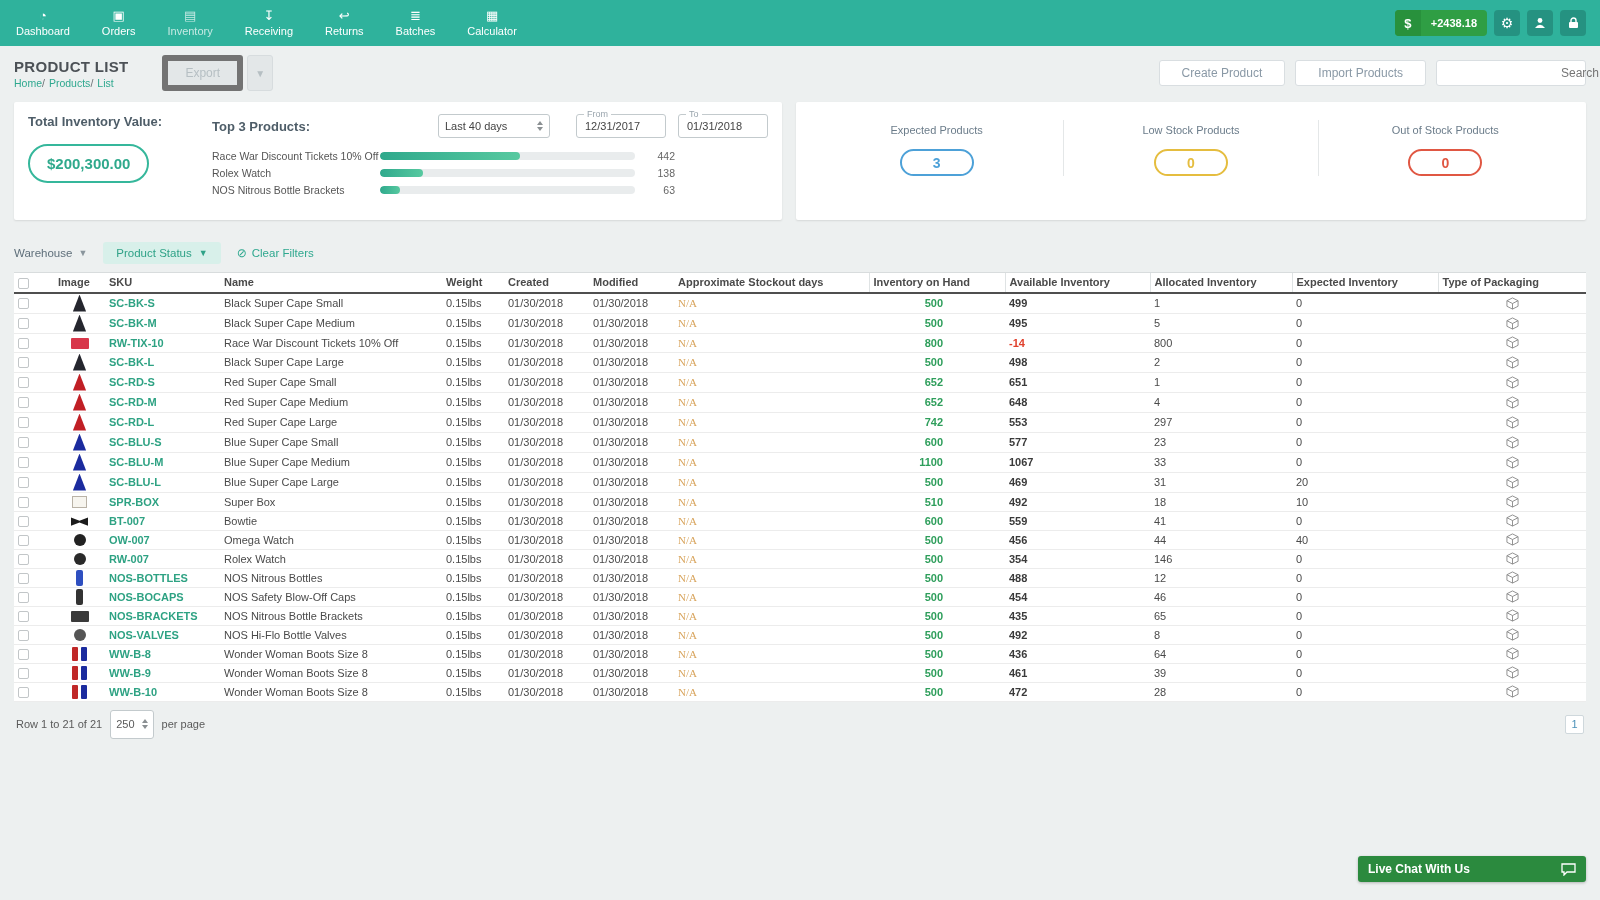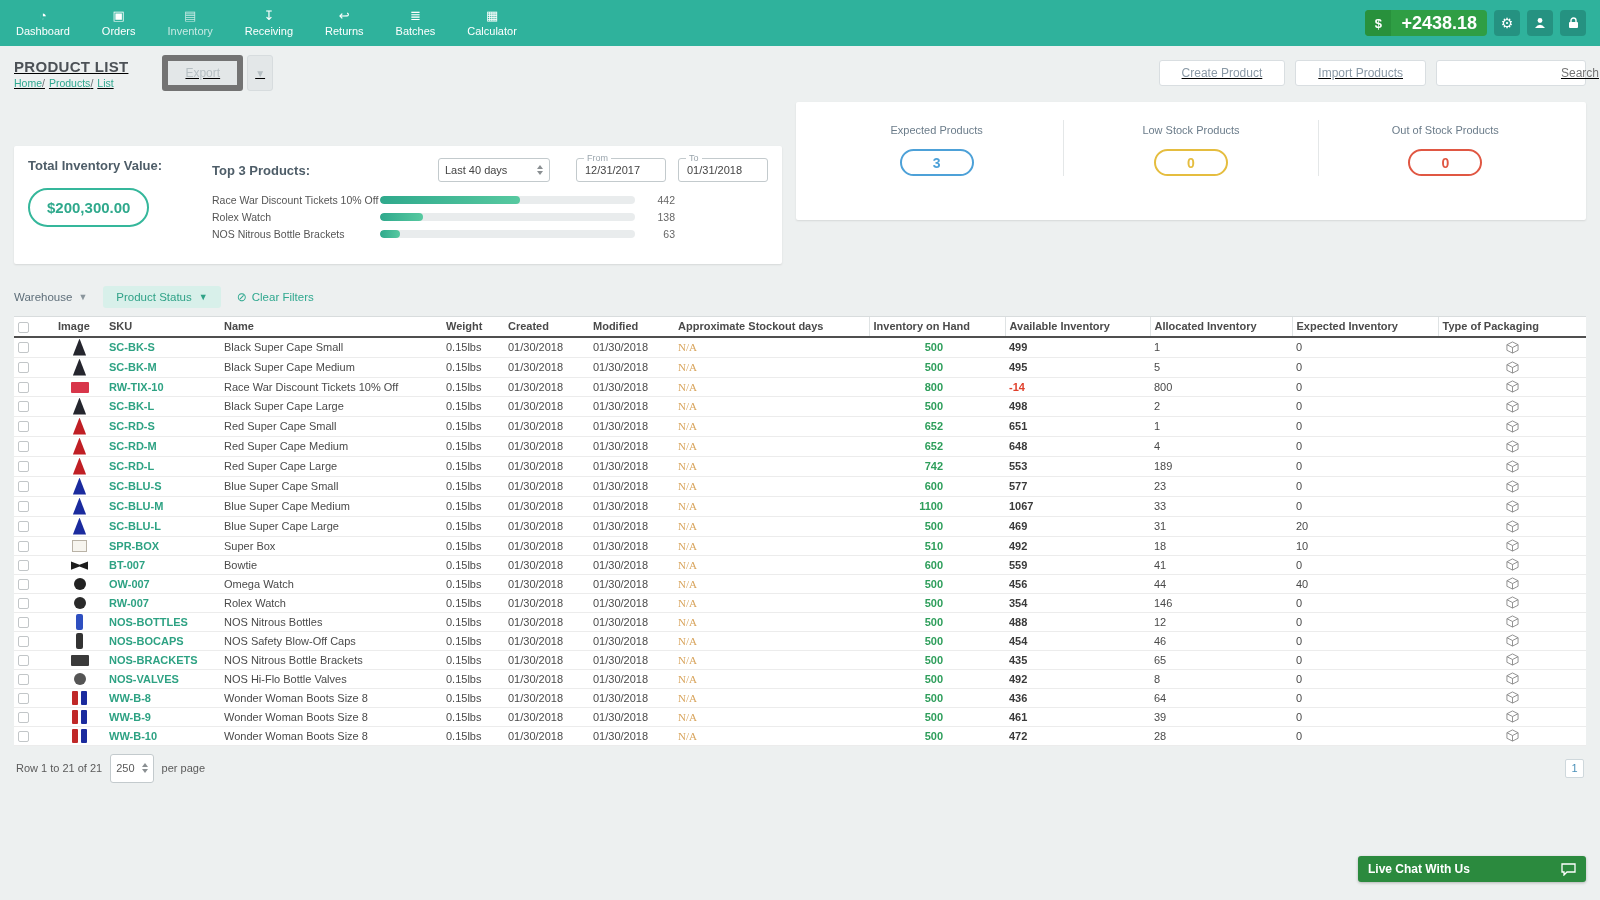--- a/index.html
+++ b/index.html
@@ -16,26 +16,26 @@
   .nav-item { display:flex; flex-direction:column; align-items:center; justify-content:center;
     padding:0 16px; cursor:pointer; gap:3px; }
   .nav-item.active { opacity:.72; }
   .nav-icon { font-size:13px; line-height:1; }
   .nav-label { font-size:11px; }
   .nav-right { margin-left:auto; display:flex; align-items:center; gap:7px; padding-right:14px; }
   .balance { display:flex; align-items:center; background:#2f9e44; border-radius:4px; height:26px;
     overflow:hidden; cursor:pointer; }
   .balance .cur { width:26px; height:26px; background:#28913c; display:flex; align-items:center;
     justify-content:center; font-weight:bold; font-size:13px; }
-  .balance .amt { padding:0 10px; font-size:18px; font-weight:bold; }
+  .balance .amt { padding:0 10px; font-size:11px; font-weight:bold; }
   .icon-btn { width:26px; height:26px; border-radius:4px; background:rgba(20,80,70,.32);
     display:flex; align-items:center; justify-content:center; cursor:pointer; font-size:14px; }
 
   
-  .page-head { display:flex; align-items:center; padding:9px 14px 5px;text-decoration:underline; }
+  .page-head { display:flex; align-items:center; padding:9px 14px 5px; }
   .head-title { font-size:15px; font-weight:bold; color:#4c5156; letter-spacing:.3px; }
   .breadcrumb { font-size:10.5px; margin-top:2px; }
   .crumb { color:#2fa88f; cursor:pointer; }
   .crumb-sep { color:#6b6f73; margin-right:4px; }
   .export-group { margin-left:34px; display:flex; gap:4px; }
   .btn-export { background:#e3e7e8; color:#b6bfc3; font-size:12px; padding:5px 17px;
     border:6px solid #737373; border-radius:3px; cursor:default; }
   .btn-export-caret { background:#e3e7e8; border:1px solid #d7dcde; border-radius:3px; width:26px;
     color:#b6bfc3; display:flex; align-items:center; justify-content:center; font-size:10px; }
   .head-actions { margin-left:auto; display:flex; gap:10px; align-items:center; }
@@ -43,21 +43,21 @@
     padding:5px 22px; border-radius:3px; cursor:pointer; }
   .search-box { display:flex; border:1px solid #d9dee1; background:#fff; border-radius:3px;
     height:26px; width:150px; }
   .search-box input { border:none; outline:none; flex:1; text-align:right; font-size:12px;
     color:#555; padding:0 7px; background:transparent; font-family:"Liberation Sans",sans-serif; }
 
   
   .cards { display:flex; gap:14px; margin:6px 14px 0; }
   .card { background:#fff; border-radius:2px; box-shadow:0 1px 2px rgba(0,0,0,.1);
     padding:12px 14px; height:118px; }
-  .card-left { width:768px; display:flex;margin-top:44px; }
+  .card-left { width:768px; display:flex; }
   .card-right { flex:1; }
   .tiv-col { width:184px; }
   .sec-label { font-size:13px; font-weight:bold; color:#4e5d68; }
   .tiv-pill { margin-top:15px; display:inline-block; border:2px solid #35b79b; color:#2fa98c;
     font-weight:bold; font-size:15px; padding:9px 17px; border-radius:24px; }
   .top3-col { flex:1; }
   .top3-head { display:flex; align-items:center; }
   .top3-head .sec-label { flex:1; }
   .range-select { width:112px; height:24px; border:1px solid #c3cacd; border-radius:3px;
     display:flex; align-items:center; justify-content:space-between; padding:0 6px;
@@ -460,21 +460,21 @@
           <td><span class="sku">SC-RD-L</span></td>
           <td>Red Super Cape Large</td>
           <td>0.15lbs</td>
           <td>01/30/2018</td>
           <td>01/30/2018</td>
           <td><span class="na">N/A</span></td>
           <td>
             <span class="onhand">742</span>
           </td>
           <td><span class="avail">553</span></td>
-          <td>189</td>
+          <td>297</td>
           <td>0</td>
           <td class="pkg-icon" style="text-align: center;"><span><svg width="13" height="13" viewBox="0 0 14 14">
                 <path d="M1 4 L7 1 L13 4 L13 10 L7 13 L1 10 Z" fill="none" stroke="#8a8a8a" stroke-width="1"></path>
                 <path d="M1 4 L7 7 L13 4 M7 7 L7 13" stroke="#8a8a8a" stroke-width="1" fill="none"></path>
               </svg></span></td>
         </tr>
         <tr>
           <td><span class="cb"></span></td>
           <td class="thumb-cell"><span class="thumb t-cape" style="background: rgb(27, 43, 158);"></span></td>
           <td><span class="sku">SC-BLU-S</span></td>

